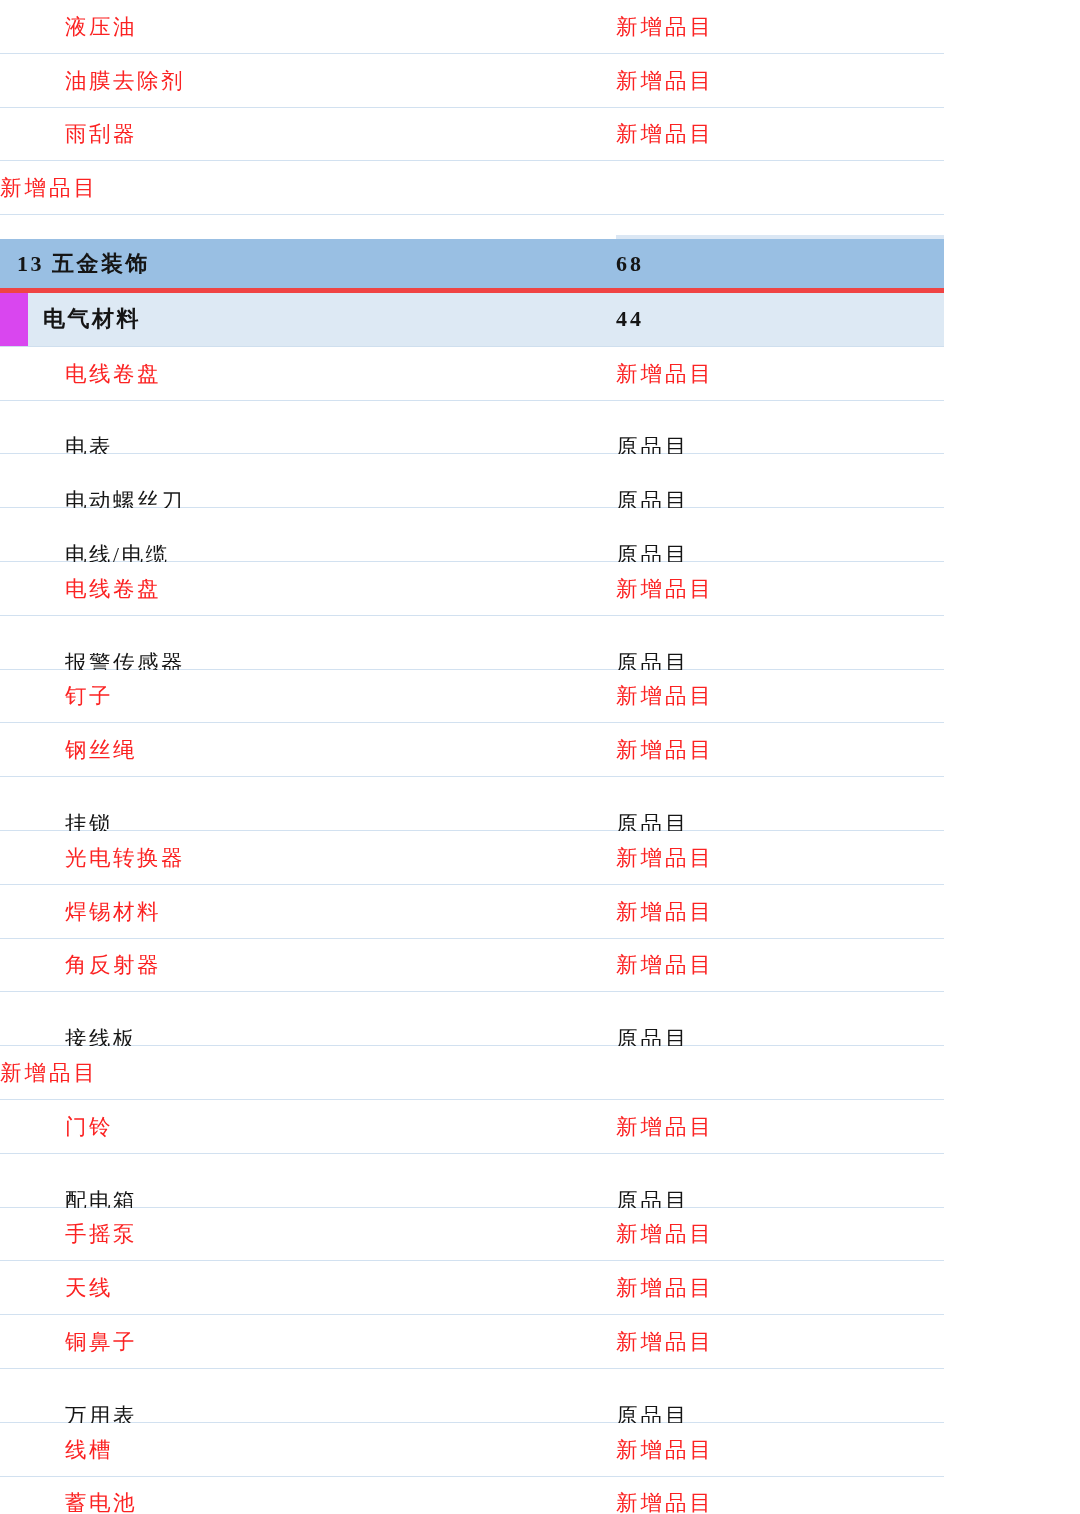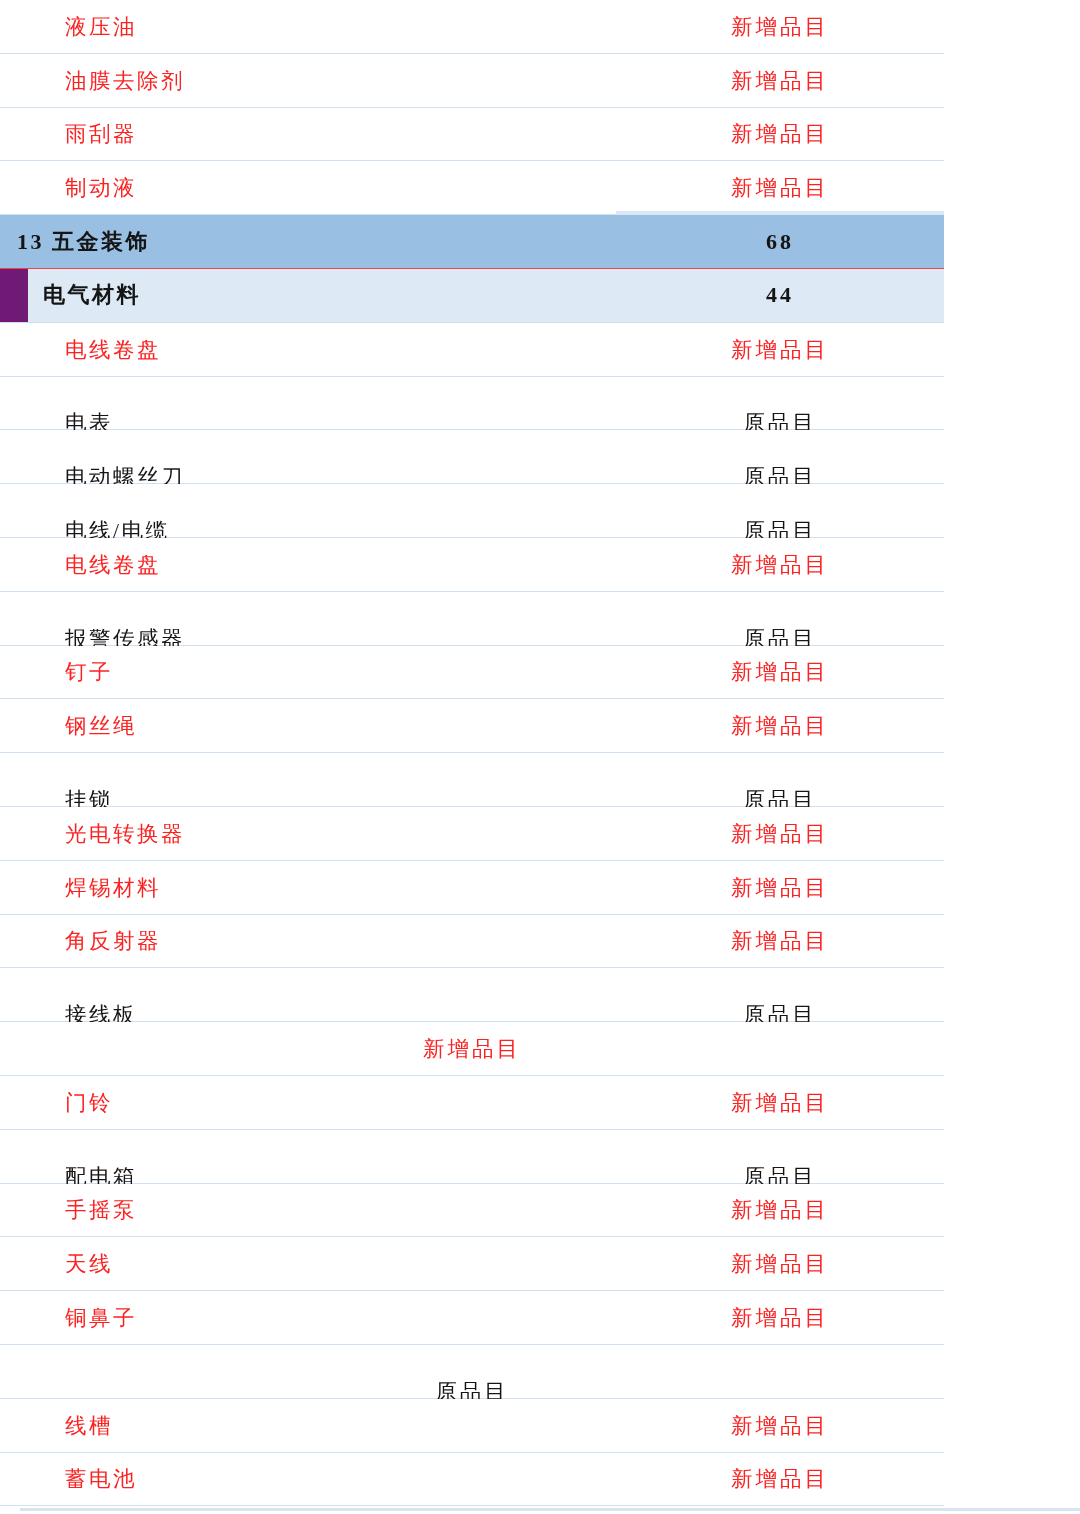--- a/index.html
+++ b/index.html
@@ -28,51 +28,52 @@
   .name-cell {
     width: 616px;
     flex: 0 0 616px;
     padding-left: 65px;
     letter-spacing: 2.5px;
     white-space: nowrap;
     overflow: hidden;
   }
   .value-cell {
     flex: 1 1 auto;
-    text-align: center;
+    text-align: left;
     letter-spacing: 3px;
     white-space: nowrap;
   }
   
   .row.new .name-cell, .row.new .value-cell { color: #fb2222; }
   
   .row.original .name-cell, .row.original .value-cell { color: #151515; margin-top: 40px; }
 
   
   .row.category {
     background: #99bfe3;
-    border-bottom: 1px solid #ef4444;
+    border-bottom: 5px solid #ef4444;
     font-weight: 600;
     font-size: 22px;
+    margin-top: 24px;
   }
   .row.category .name-cell { padding-left: 17px; }
   
   .row.category::before {
     content: "";
     position: absolute;
     top: -4px;
     left: 616px;
     right: 0;
     height: 4px;
     background: #dbe7f4;
   }
 
   
   .row.subcategory {
-    background: #701a75;
+    background: #d946ef;
     border-bottom: 1px solid #cfdfee;
     font-weight: 600;
     font-size: 22px;
     padding-left: 28px;
   }
   .row.subcategory .inner {
     background: #dde9f4;
     height: 100%;
     flex: 1 1 auto;
     display: flex;
@@ -102,21 +103,20 @@
     </div>
     <div class="row new">
       <div class="name-cell">油膜去除剂</div>
       <div class="value-cell">新增品目</div>
     </div>
     <div class="row new">
       <div class="name-cell">雨刮器</div>
       <div class="value-cell">新增品目</div>
     </div>
     <div class="row new">
-      <div class="name-cell">制动液</div>
       <div class="value-cell">新增品目</div>
     </div>
     <div class="row category">
       <div class="name-cell">13 五金装饰</div>
       <div class="value-cell">68</div>
     </div>
     <div class="row subcategory">
       <div class="inner">
         <div class="name-cell">电气材料</div>
         <div class="value-cell">44</div>
@@ -191,20 +191,21 @@
     </div>
     <div class="row new">
       <div class="name-cell">天线</div>
       <div class="value-cell">新增品目</div>
     </div>
     <div class="row new">
       <div class="name-cell">铜鼻子</div>
       <div class="value-cell">新增品目</div>
     </div>
     <div class="row original">
+      <div class="name-cell">万用表</div>
       <div class="value-cell">原品目</div>
     </div>
     <div class="row new">
       <div class="name-cell">线槽</div>
       <div class="value-cell">新增品目</div>
     </div>
     <div class="row new">
       <div class="name-cell">蓄电池</div>
       <div class="value-cell">新增品目</div>
     </div>

